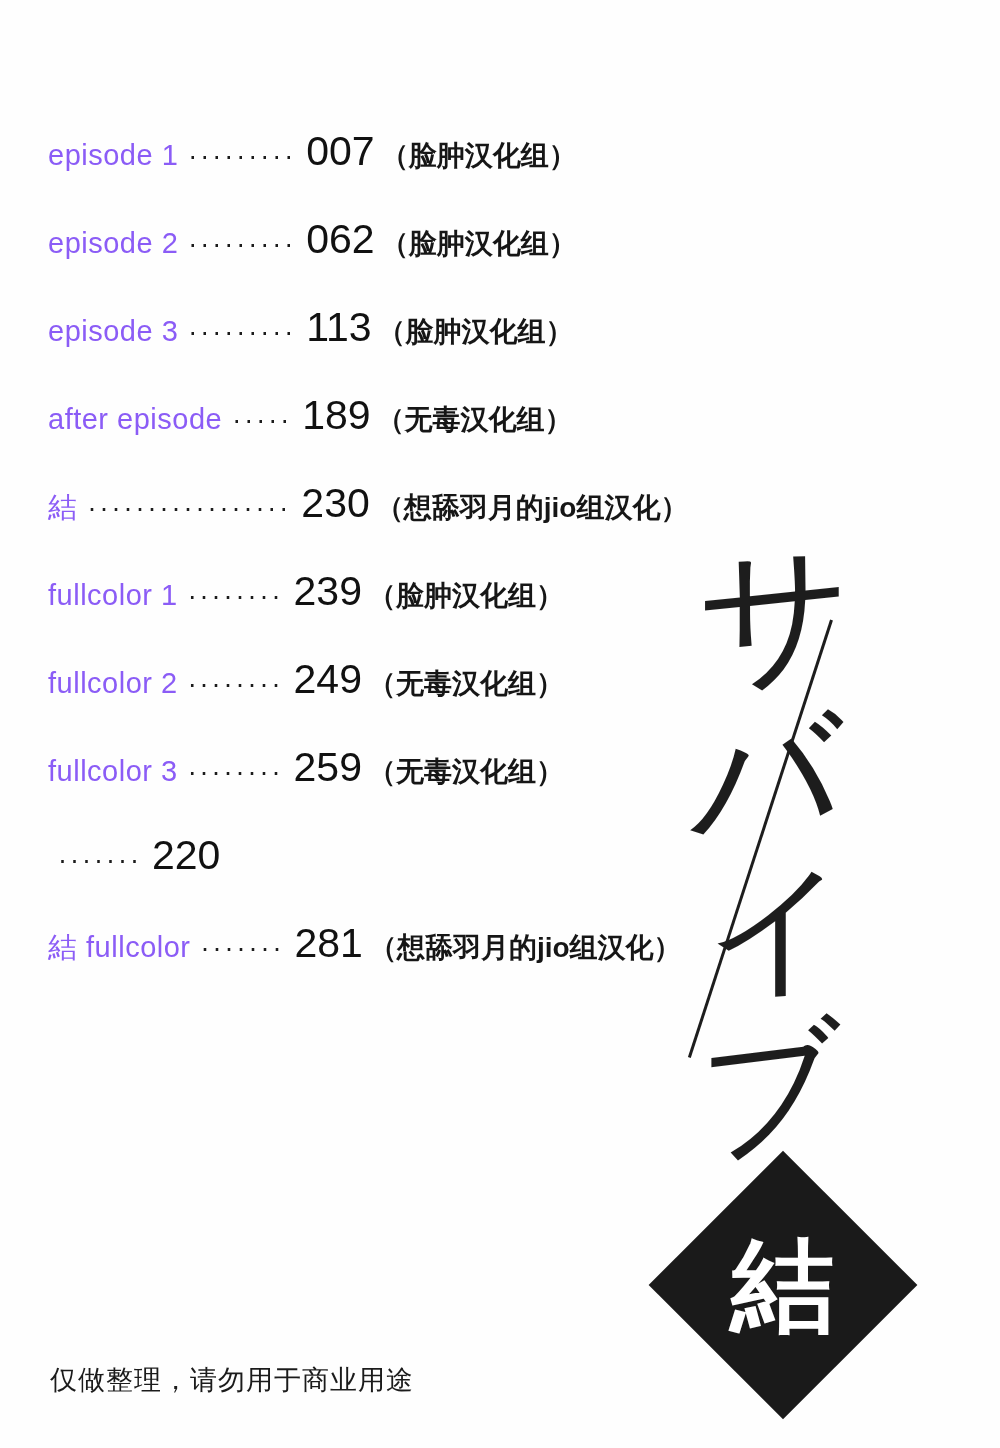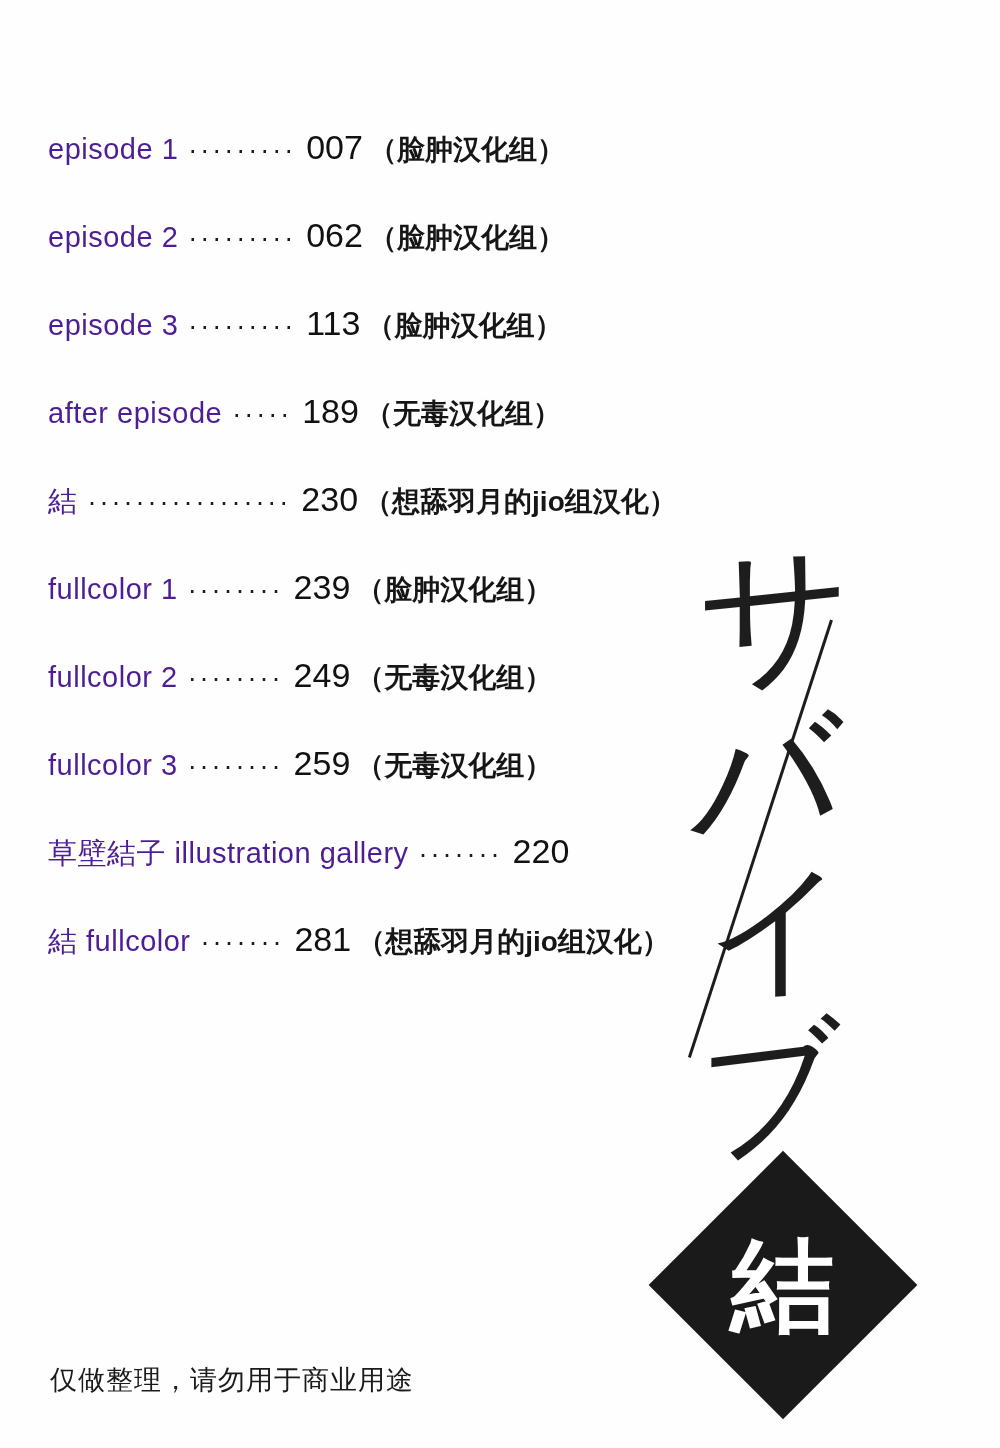--- a/index.html
+++ b/index.html
@@ -28,32 +28,32 @@
   }
   .toc-row {
     display: flex;
     align-items: baseline;
     height: 88px;
     white-space: nowrap;
   }
   .toc-title {
     font-size: 29px;
     letter-spacing: 0.5px;
-    color: #4c1d95;
+    color: #8b5cf6;
     font-weight: 400;
     text-align: right;
   }
   .toc-dots {
     font-size: 27px;
     color: #1c1c1c;
     padding: 0 10px;
     letter-spacing: 3px;
   }
   .toc-page {
-    font-size: 34px;
+    font-size: 41px;
     color: #111111;
     font-weight: 400;
   }
   .toc-group {
     font-size: 28px;
     color: #161616;
     padding-left: 6px;
     font-weight: bold;
   }
   
@@ -195,21 +195,20 @@
     </div>
 
     <div class="toc-row">
       <span class="toc-title">fullcolor  3</span>
       <span class="toc-dots">········</span>
       <span class="toc-page">259</span>
       <span class="toc-group">（无毒汉化组）</span>
     </div>
 
     <div class="toc-row">
-      <span class="toc-title">草壁結子 illustration gallery</span>
       <span class="toc-dots">·······</span>
       <span class="toc-page">220</span>
       <span class="toc-group"></span>
     </div>
 
     <div class="toc-row">
       <span class="toc-title">結 fullcolor</span>
       <span class="toc-dots">·······</span>
       <span class="toc-page">281</span>
       <span class="toc-group">（想舔羽月的jio组汉化）</span>

